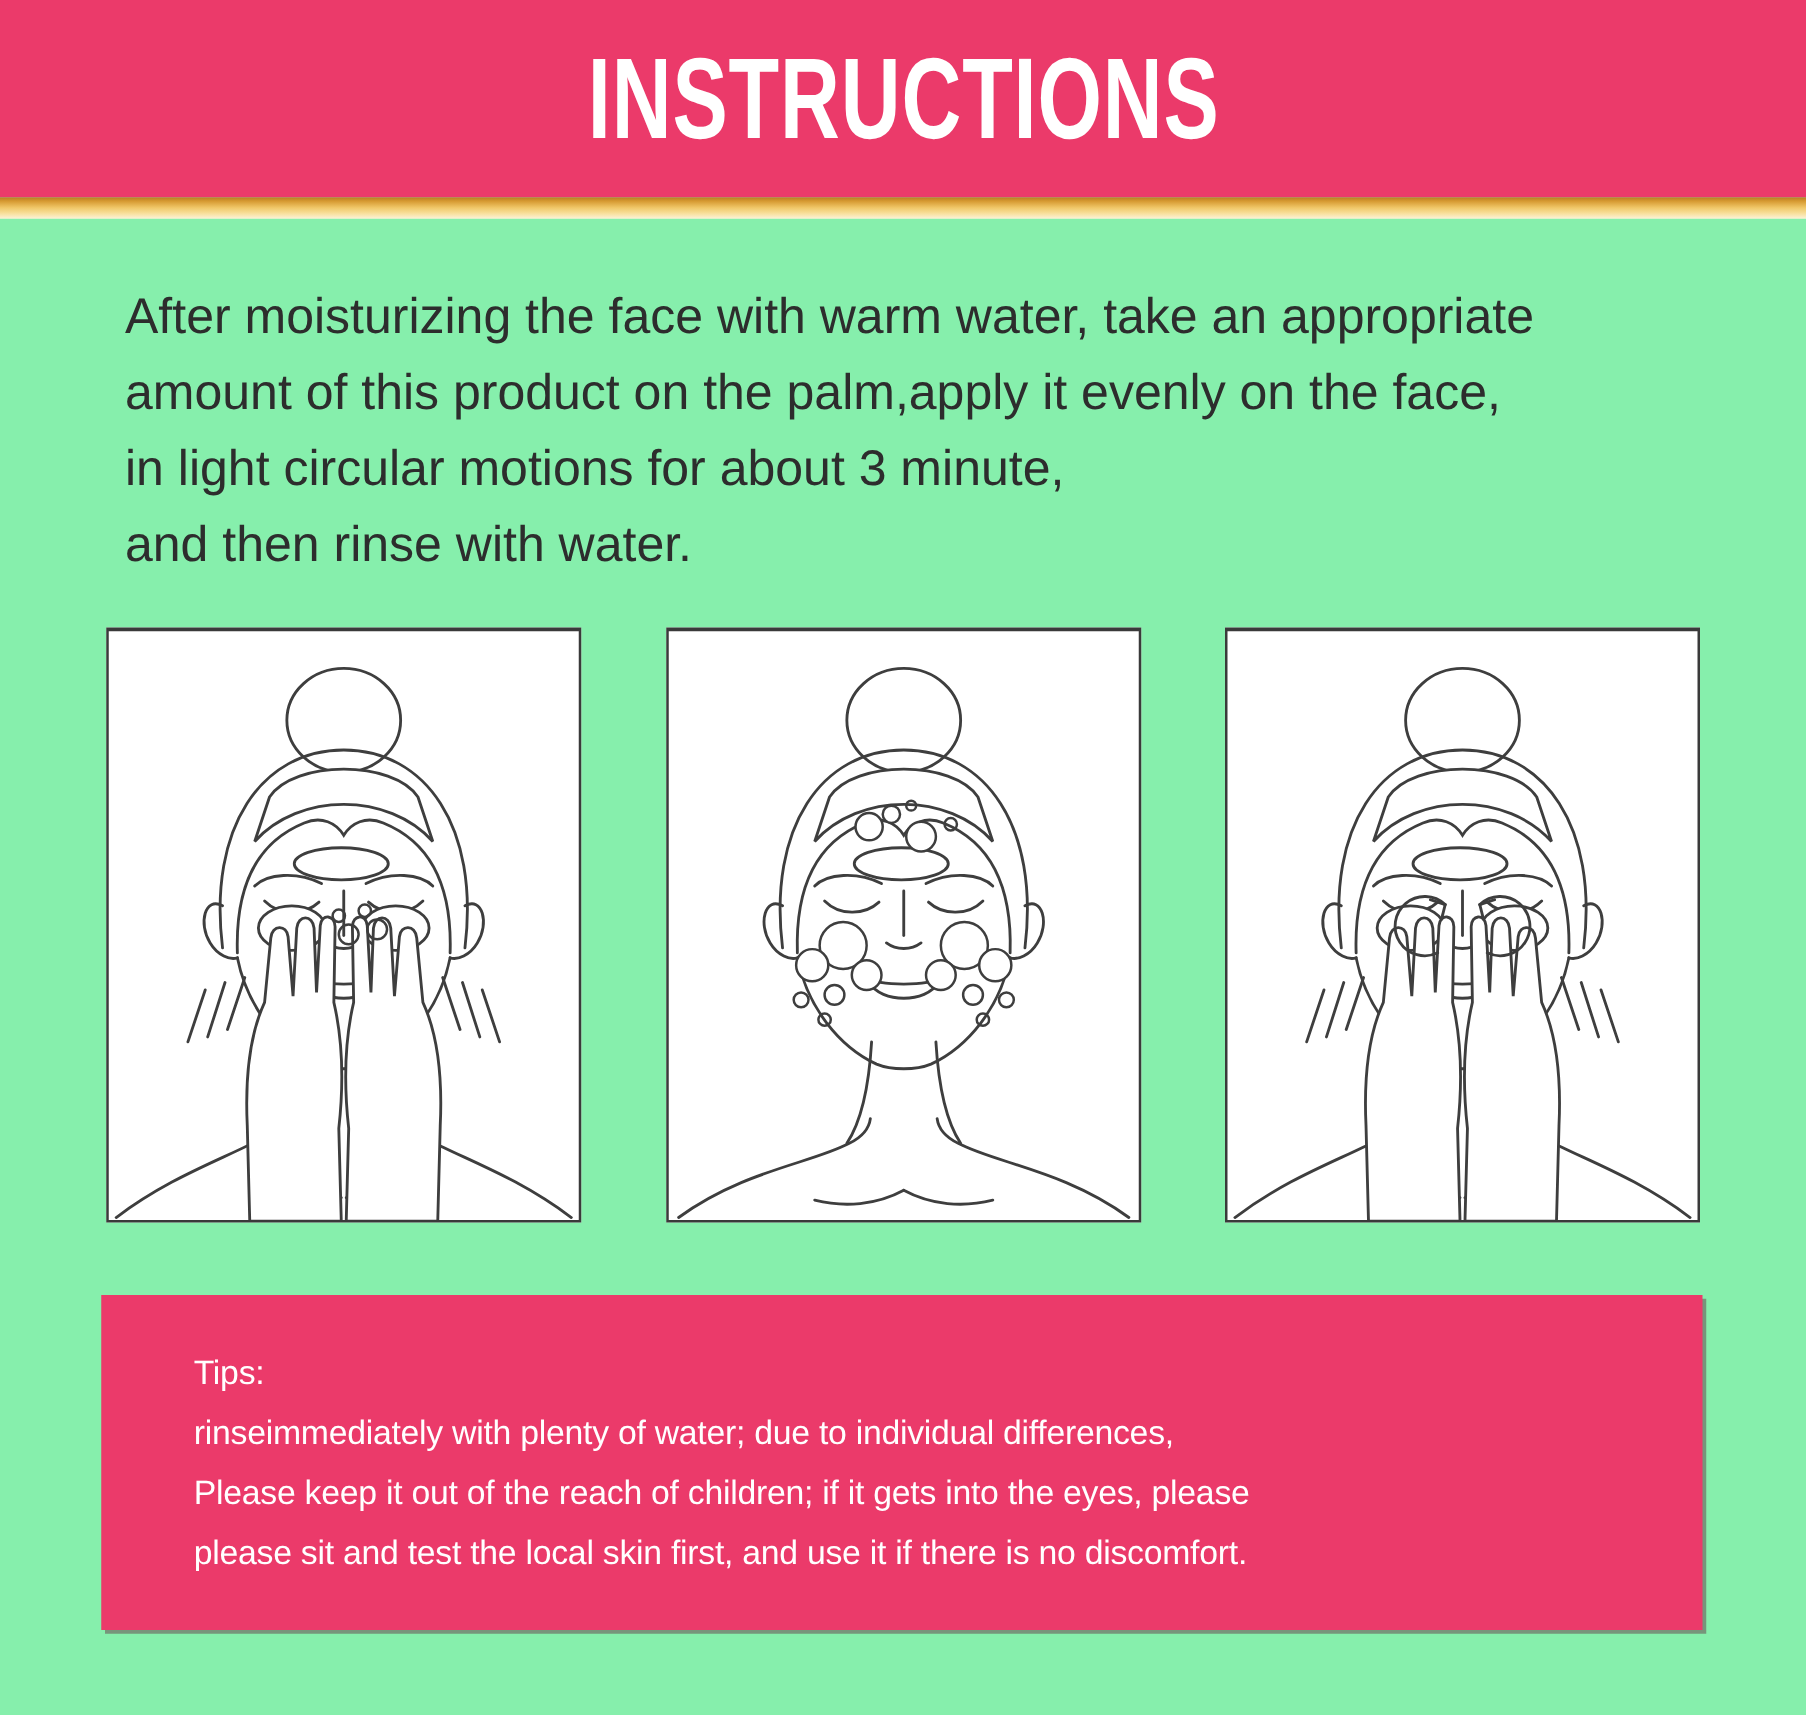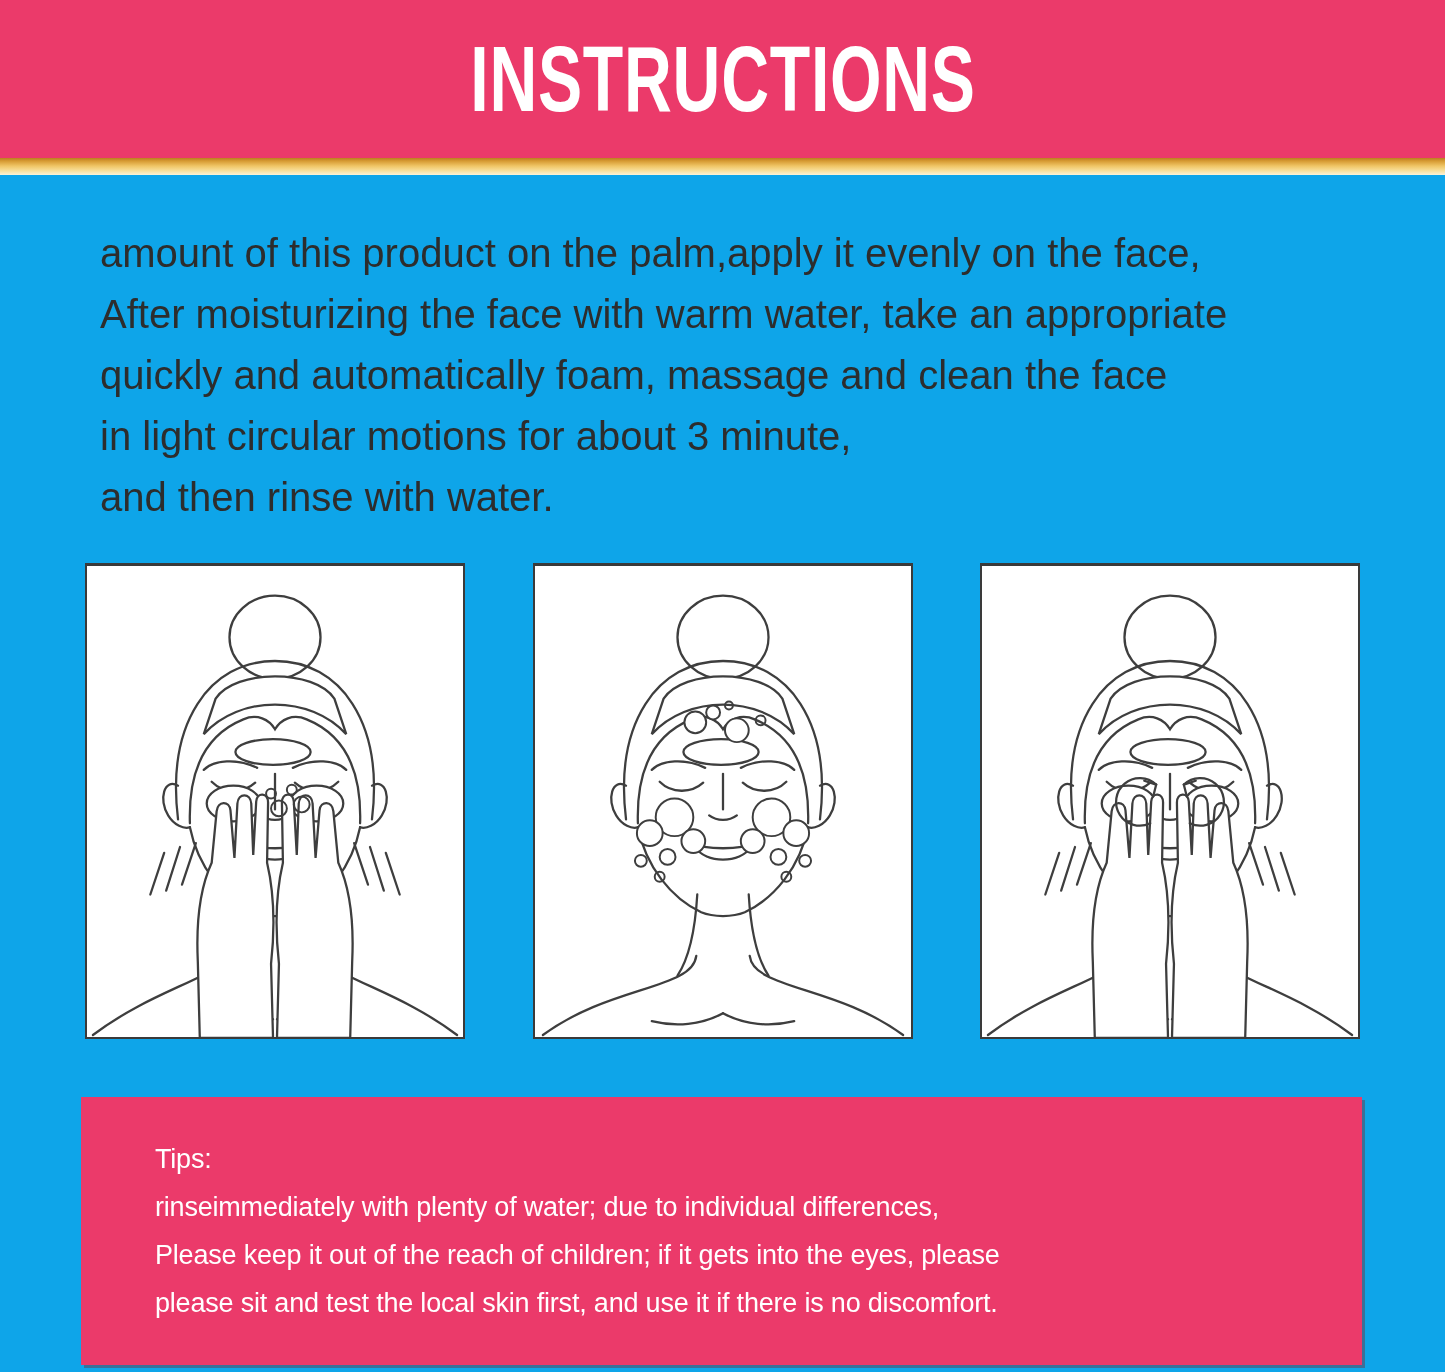--- a/index.html
+++ b/index.html
@@ -1,19 +1,19 @@
 <!DOCTYPE html>
 <html><head>
 <meta charset="utf-8">
 <style>
   * { margin:0; padding:0; box-sizing:border-box; }
   html,body { background:#ffffff; }
   .page {
     position:relative; width:1445px; height:1372px;
-    background:#0ea5e9; overflow:hidden;
+    background:#86efac; overflow:hidden;
     font-family:"Liberation Sans", sans-serif;
   }
   .banner {
     height:158px; background:#EB3A6A;
     display:flex; align-items:center; justify-content:center;
   }
   .banner-title {
     color:#ffffff; font-size:92px; font-weight:bold;
     letter-spacing:1px; white-space:nowrap;
     transform:scaleX(0.72); transform-origin:center;
@@ -106,23 +106,22 @@
 </svg>
 
 <div class="page">
 
   <header class="banner">
     <h1 class="banner-title">INSTRUCTIONS</h1>
   </header>
   <div class="gold-stripe"></div>
 
   <div class="paragraph">
+    <div class="pline">After moisturizing the face with warm water, take an appropriate</div>
     <div class="pline">amount of this product on the palm,apply it evenly on the face,</div>
-    <div class="pline">After moisturizing the face with warm water, take an appropriate</div>
-    <div class="pline">quickly and automatically foam, massage and clean the face</div>
     <div class="pline">in light circular motions for about 3 minute,</div>
     <div class="pline">and then rinse with water.</div>
   </div>
 
   <div class="panels">
 
     <figure class="panel">
       <svg viewBox="0 0 380 476">
         <use href="#gface"></use>
         <use href="#gshoulders"></use>

